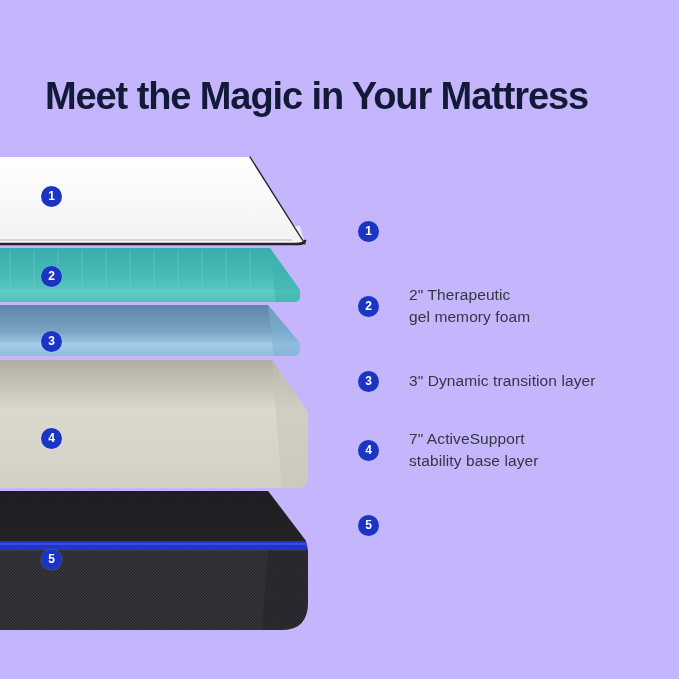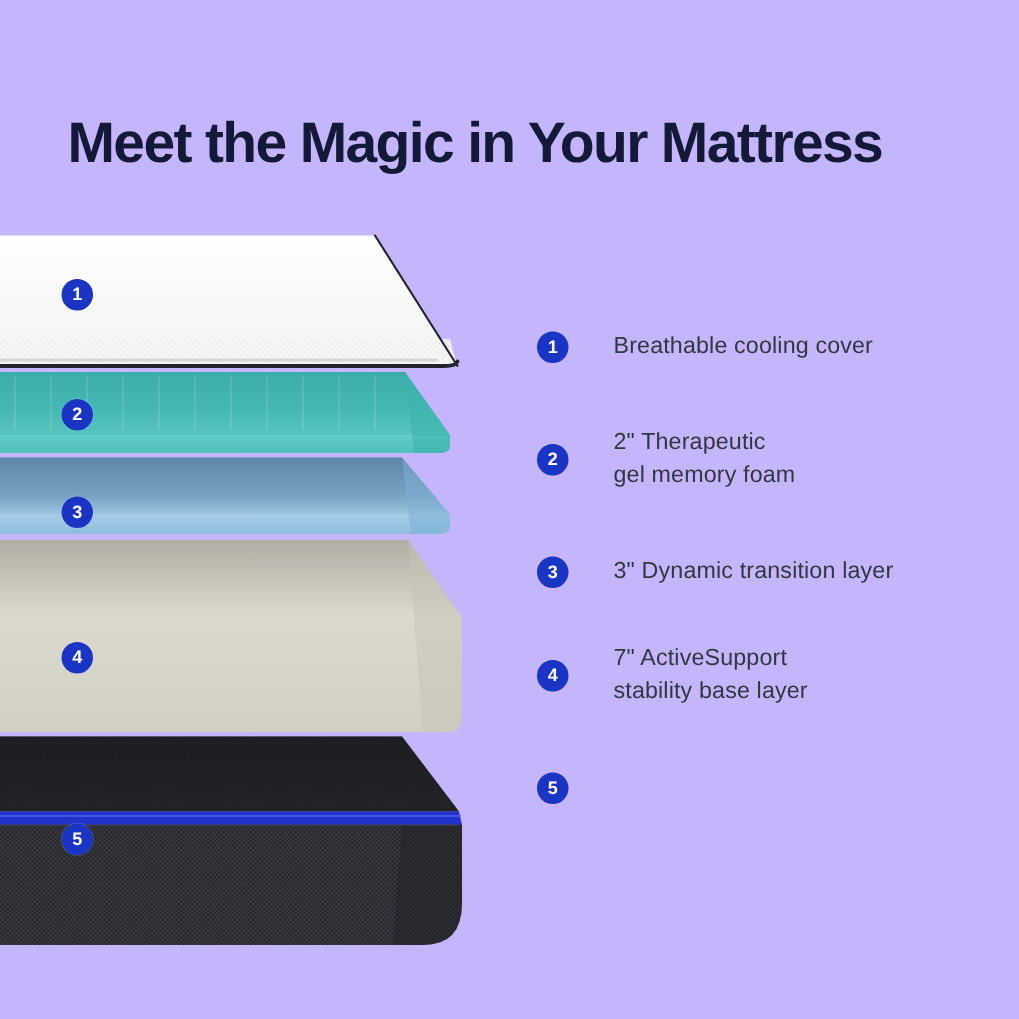--- a/index.html
+++ b/index.html
@@ -228,21 +228,20 @@
     <div class="badge on-stack" style="left:41px; top:126px;">2</div>
     <div class="badge on-stack" style="left:41px; top:191px;">3</div>
     <div class="badge on-stack" style="left:41px; top:288px;">4</div>
     <div class="badge on-stack" style="left:41px; top:409px;">5</div>
   </div>
 
   <div id="legend">
 
     <div class="legend-row" style="top:14px;">
       <div class="legend-badge">1</div>
-      <div class="legend-text">Breathable cooling cover</div>
     </div>
 
     <div class="legend-row two-line" style="top:78px;">
       <div class="legend-badge">2</div>
       <div class="legend-text">2" Therapeutic
 gel memory foam</div>
     </div>
 
     <div class="legend-row" style="top:164px;">
       <div class="legend-badge">3</div>

